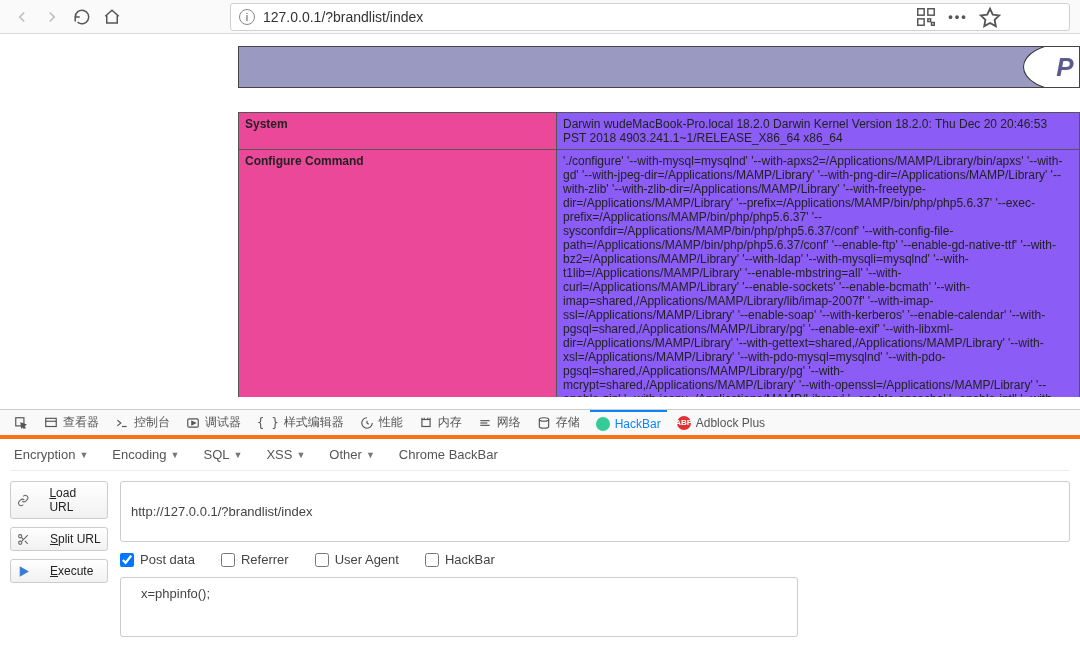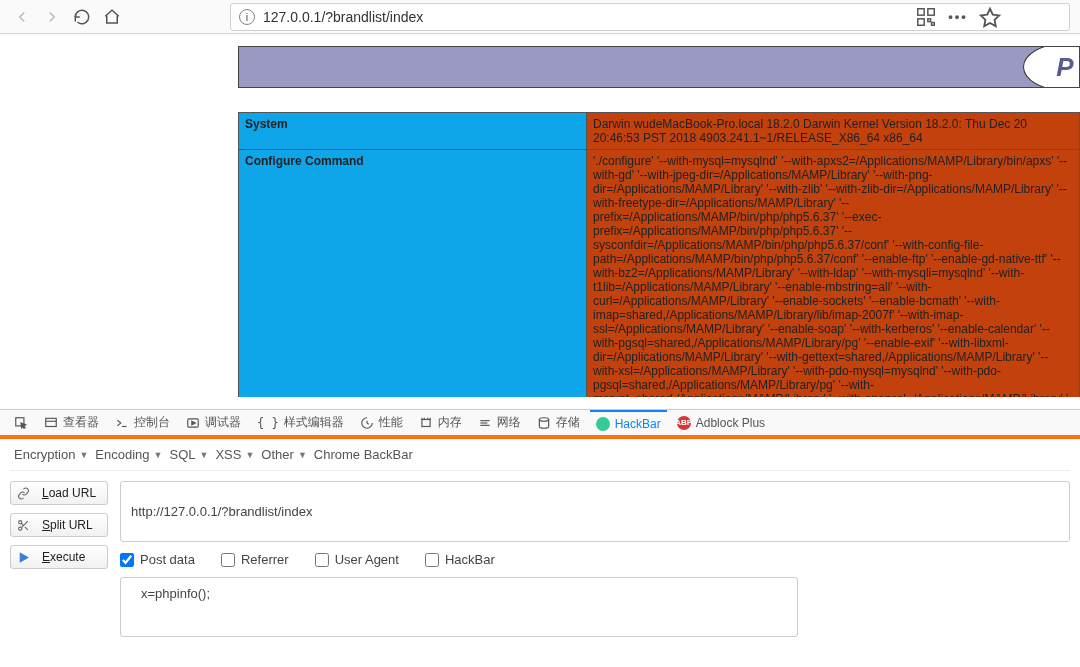--- a/index.html
+++ b/index.html
@@ -89,27 +89,27 @@
       width: 100%;
       font-size: 12px;
     }
     .info-table td, .info-table th {
       border: 1px solid #555;
       padding: 4px 6px;
       text-align: left;
       vertical-align: top;
     }
     .info-table .label-cell {
-      background:#0ea5e9;
+      background:#ec4899;
       font-weight:bold;
-      width: 348px;
+      width: 318px;
       white-space:nowrap;
     }
     .info-table .value-cell {
-      background:#c2410c;
+      background:#8b5cf6;
     }
 
     
     .devtools-tabs {
       display:flex;
       align-items:center;
       border-top:1px solid #ccc;
       border-bottom:4px solid #f97316;
       height:30px;
       background:#f9f9f9;
@@ -132,37 +132,37 @@
     .dt-red{background:#d33;color:#fff;font-size:8px;display:flex;align-items:center;justify-content:center;font-weight:bold;}
 
     
     .hackbar {
       background:#fff;
       padding: 0 10px 10px 10px;
     }
     .hb-menu {
       display:flex;
       align-items:flex-end;
-      gap:7px;
+      gap:24px;
       padding:8px 4px;
       border-bottom:1px solid #eee;
       font-size:13px;
       color:#555;
     }
     .hb-menu-item { display:flex; align-items:center; gap:4px; cursor:pointer;}
     .hb-caret {font-size:9px;color:#777;}
     .hb-body { display:flex; gap:12px; margin-top:10px;}
     .hb-side { display:flex; flex-direction:column; gap:8px; width:98px;}
     .hb-sidebtn {
       border:1px solid #ccc;
       border-radius:3px;
       background:linear-gradient(#fff,#f1f1f1);
       padding:4px 6px;
       font-size:12px;
-      display:flex;align-items:center;gap:12px;
+      display:flex;align-items:center;gap:20px;
       cursor:pointer;
     }
     .hb-sidebtn svg{width:13px;height:13px;}
     .hb-main { flex:1; display:flex; flex-direction:column; gap:10px;}
     .hb-url {
       border:1px solid #ccc;
       border-radius:3px;
       padding:22px 10px;
       font-size:13px;
       color:#444;

